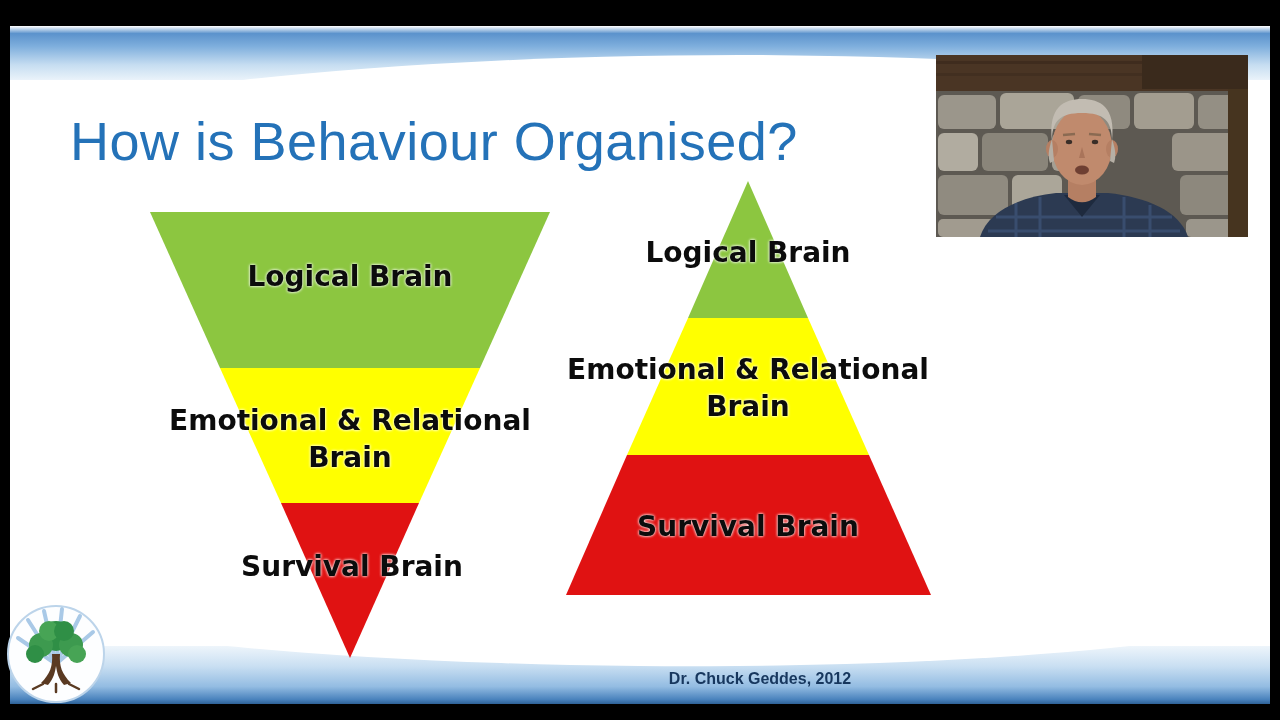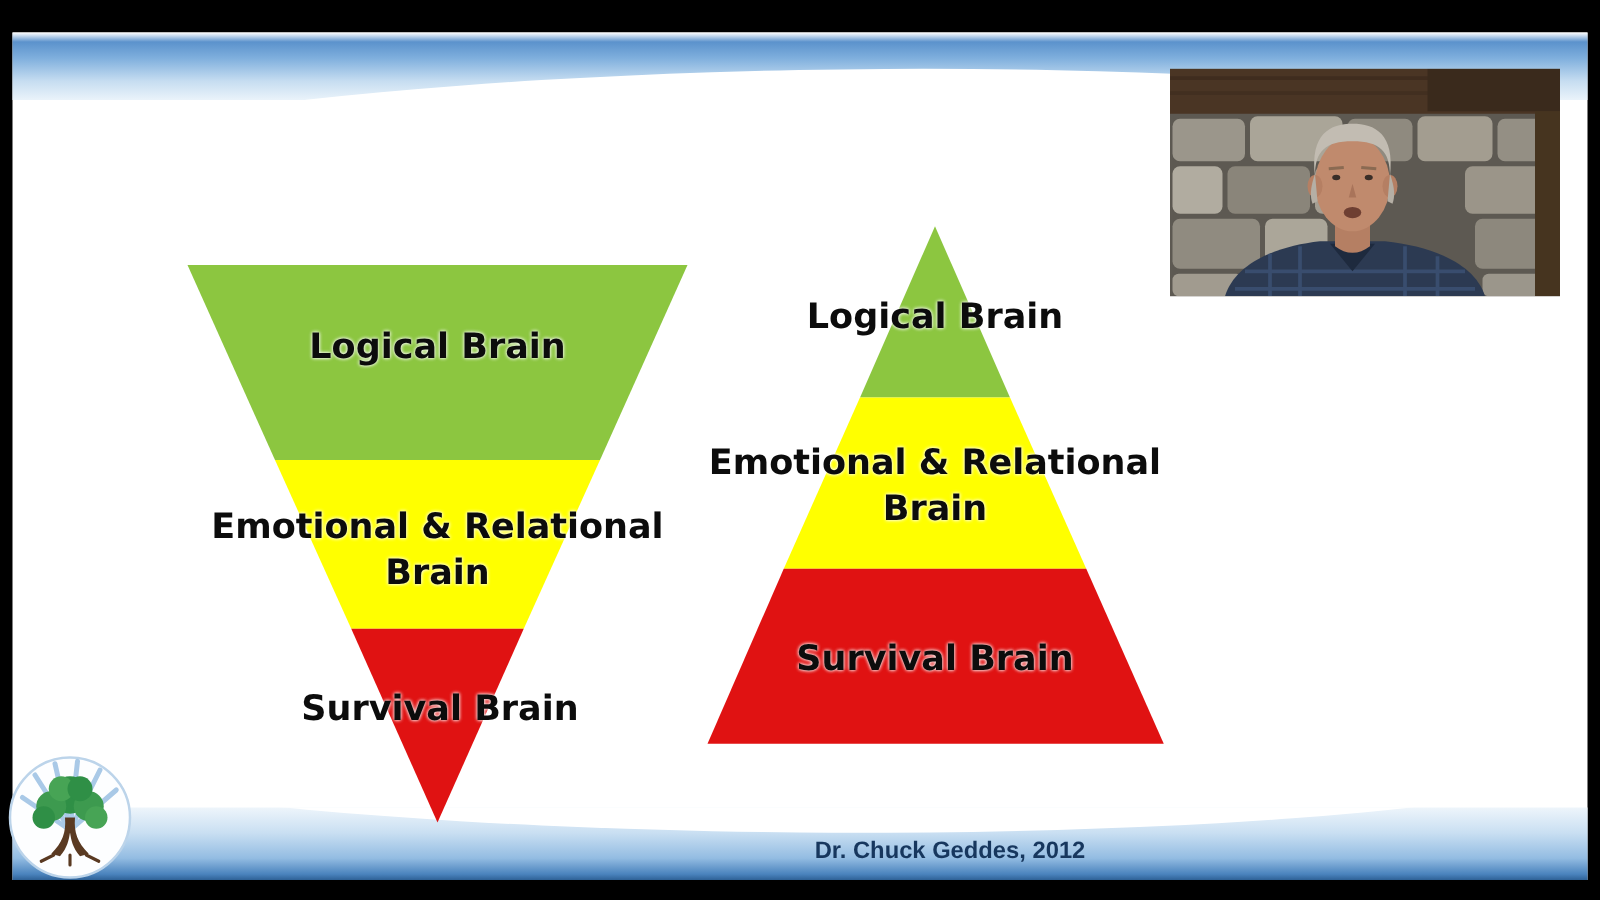--- a/index.html
+++ b/index.html
@@ -23,21 +23,21 @@
     color:#2472b8;font-weight:400;}
 
   .pyr-svg{position:absolute;left:0;top:0;width:1280px;height:720px;pointer-events:none;}
 
   .pyr-label{position:absolute;font-family:"DejaVu Sans",sans-serif;font-weight:700;
     color:#0c0c0c;text-align:center;font-size:28px;line-height:37px;
     text-shadow:0 0 3px rgba(255,255,255,.85),0 0 3px rgba(255,255,255,.85);}
   .pyr-label .line{display:block;}
 
   .attribution{position:absolute;left:610px;top:670px;width:300px;text-align:center;
-    font-size:19px;font-weight:600;color:#17375e;}
+    font-size:16px;font-weight:600;color:#17375e;}
 
   .webcam{position:absolute;left:936px;top:55px;width:312px;height:182px;overflow:hidden;background:#6b665e;}
   .logo{position:absolute;left:6px;top:604px;width:100px;height:100px;}
 </style>
 </head>
 <body>
 
 <div class="stage">
 
   <div class="slide">
@@ -65,20 +65,21 @@
   </div>
   <div class="pyr-label" style="left:152px;top:548px;width:400px;">Survival Brain</div>
 
   <div class="pyr-label" style="left:548px;top:234px;width:400px;">Logical Brain</div>
   <div class="pyr-label" style="left:516px;top:351px;width:464px;">
     <span class="line">Emotional &amp; Relational</span>
     <span class="line">Brain</span>
   </div>
   <div class="pyr-label" style="left:548px;top:508px;width:400px;">Survival Brain</div>
 
+  <h1 class="title">How is Behaviour Organised?</h1>
   <div class="attribution">Dr. Chuck Geddes, 2012</div>
 
   <div class="logo">
     <svg viewBox="0 0 100 100" width="100" height="100">
       <circle cx="50" cy="50" r="48" fill="#fdfeff" stroke="#bcd4ea" stroke-width="2"></circle>
       <g stroke="#a9c9e7" stroke-width="4" stroke-linecap="round">
         <line x1="50" y1="60" x2="12" y2="34"></line>
         <line x1="50" y1="60" x2="22" y2="16"></line>
         <line x1="50" y1="60" x2="38" y2="7"></line>
         <line x1="50" y1="60" x2="56" y2="5"></line>

